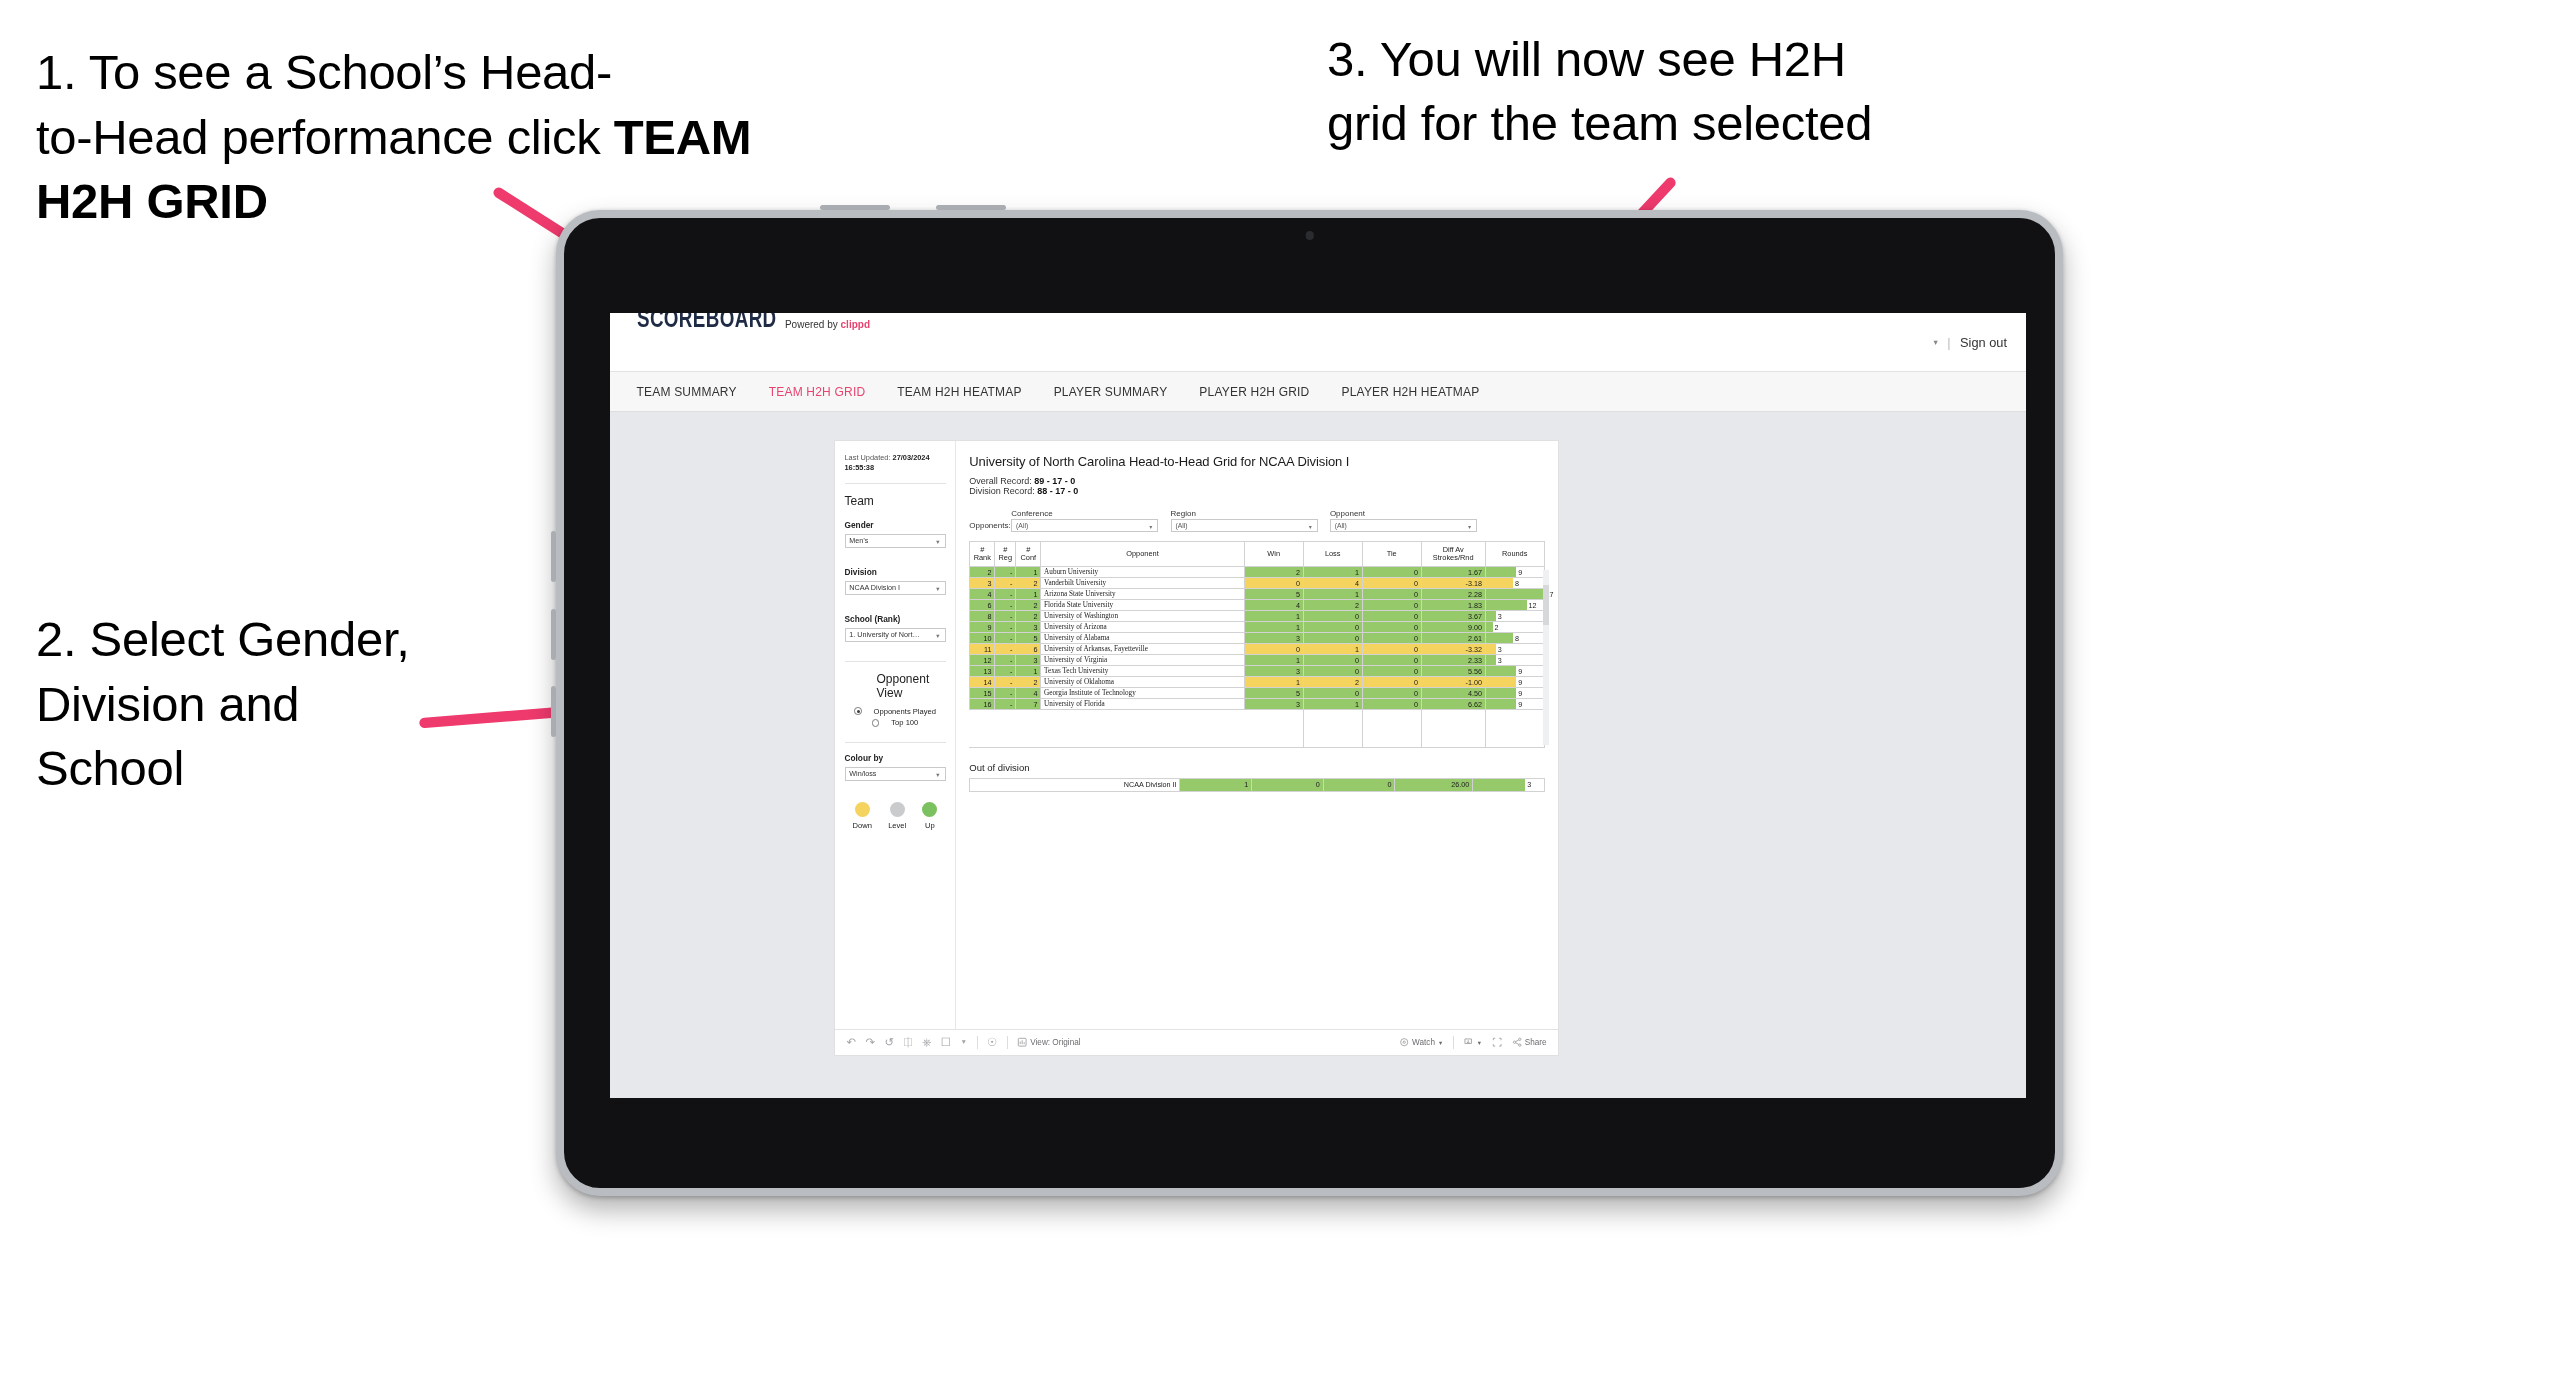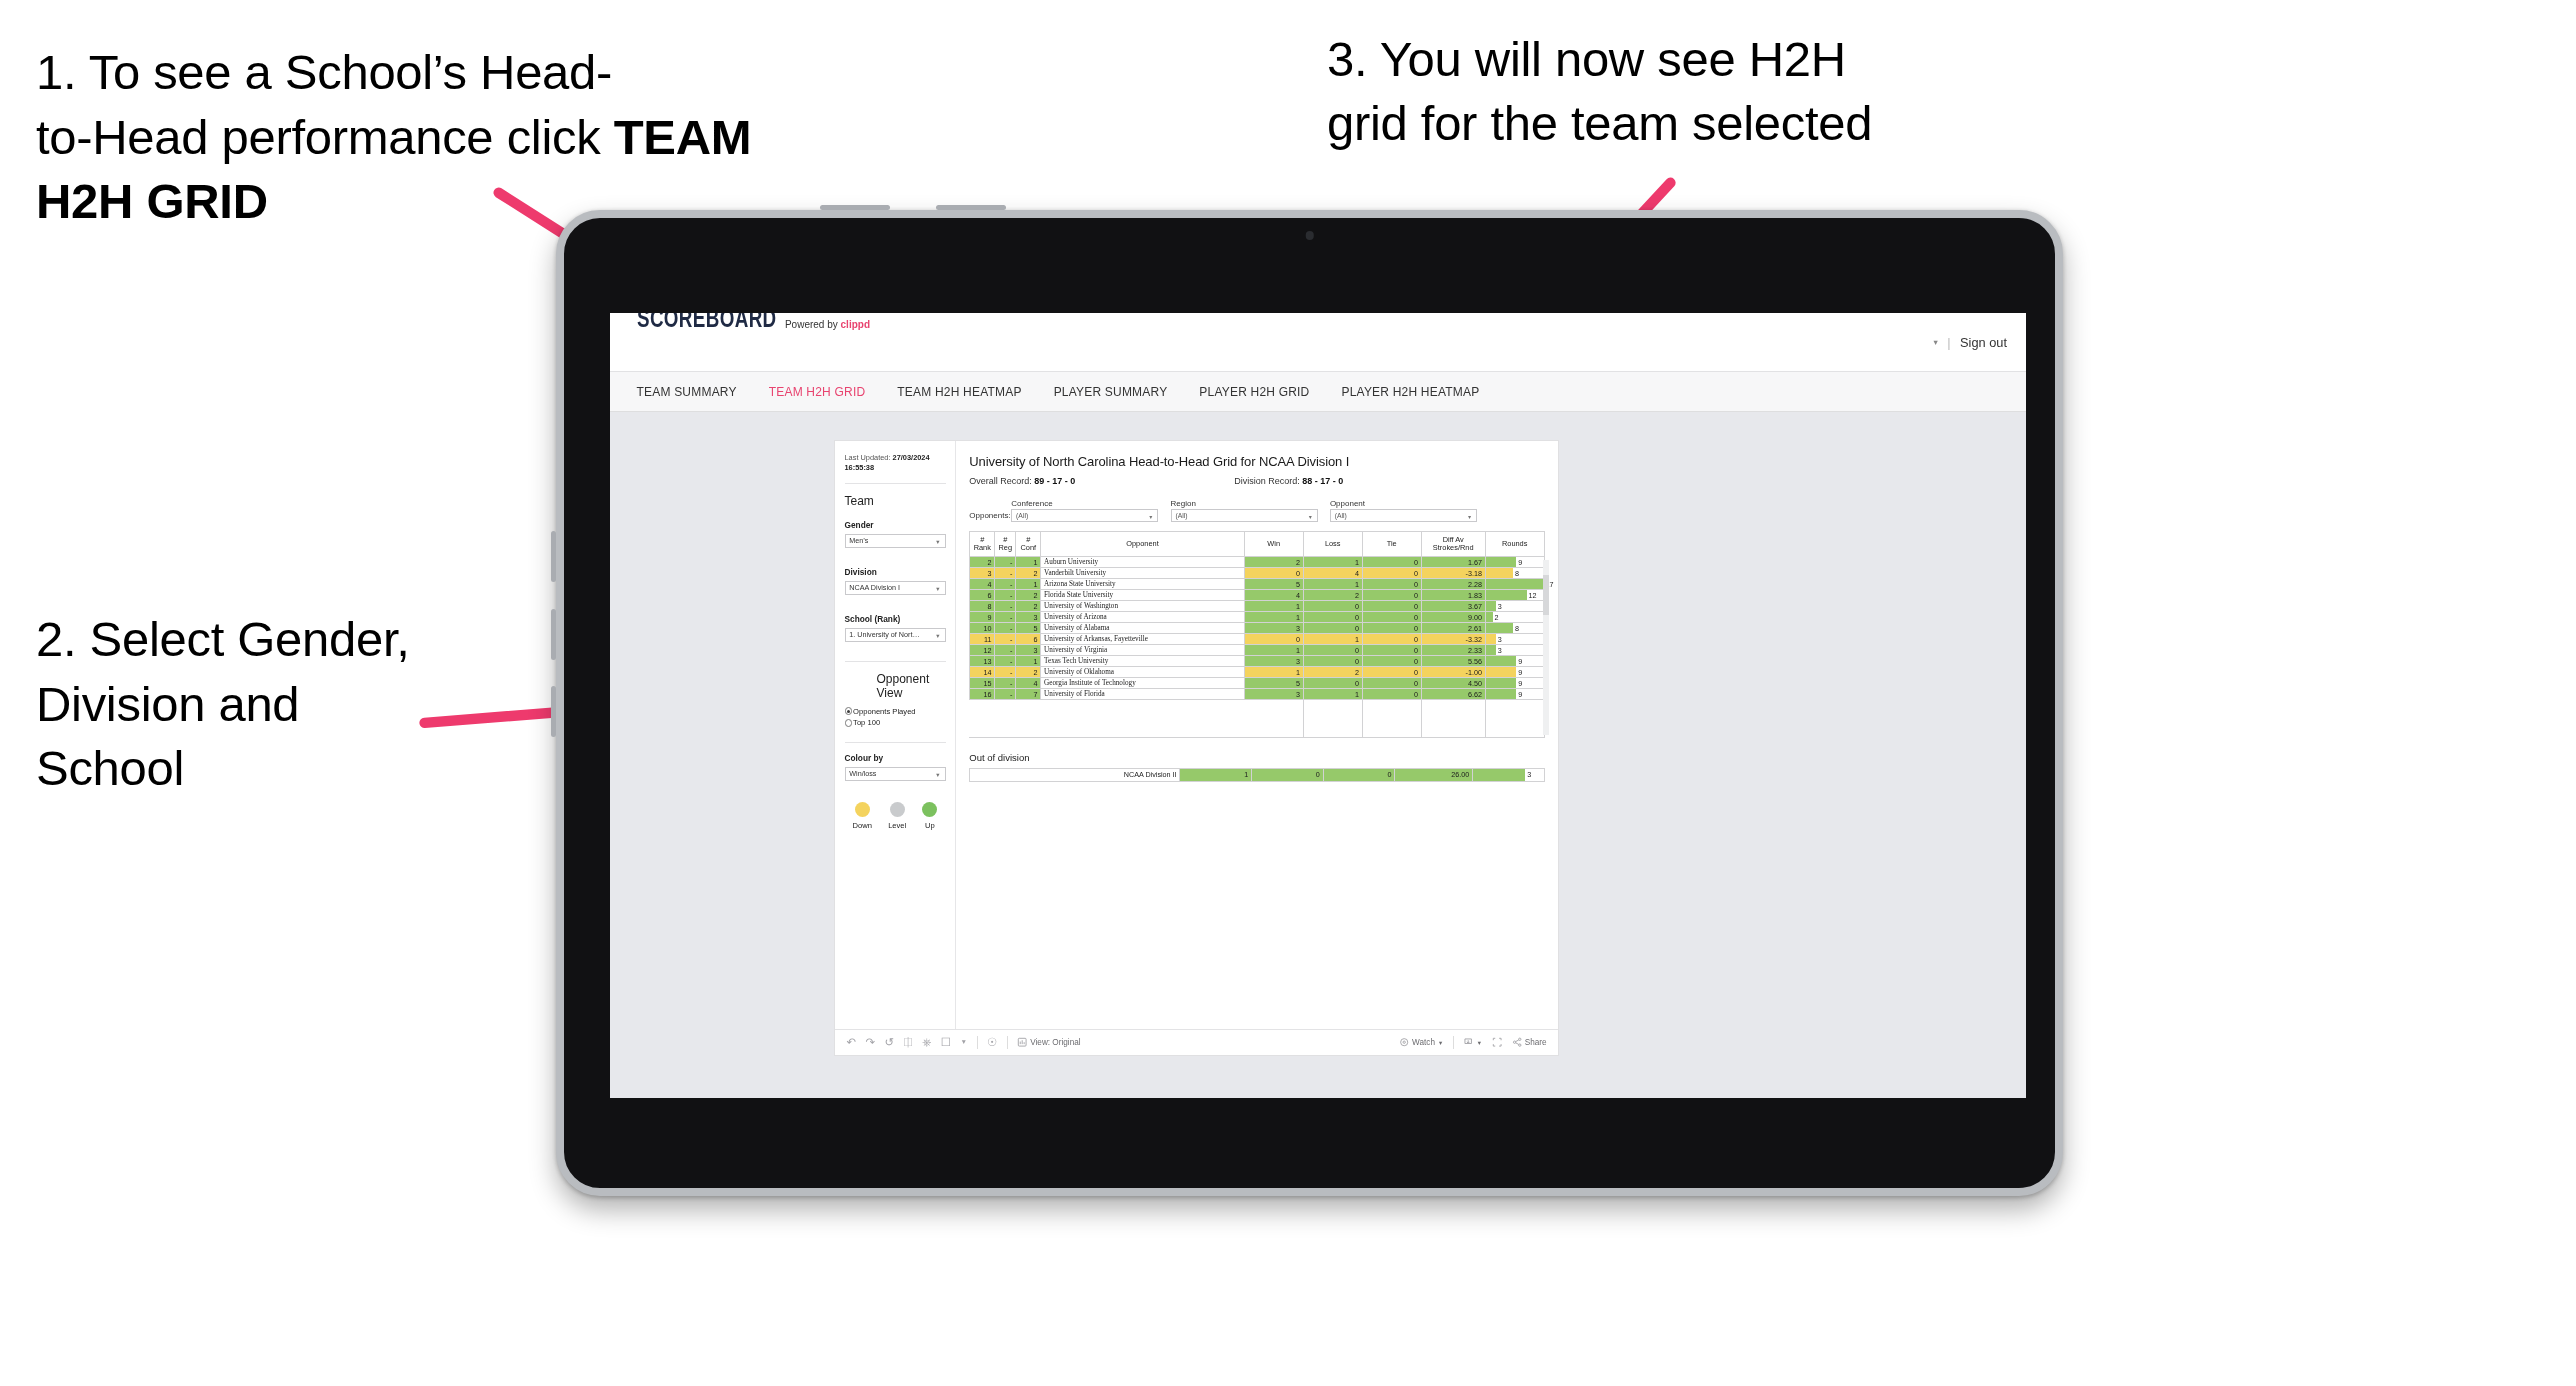--- a/index.html
+++ b/index.html
@@ -140,38 +140,38 @@
   .sect-title { font-size: 12px; color:#222; margin-bottom: 11.4px; font-weight:400;}
   .f-label { font-size: 8.3px; color:#222; margin-bottom: 3.8px; font-weight:700;}
   .f-select {
     position:relative; height: 14.2px; background:#fff;
     border: 0.9px solid #c9c9cc;
     font-size: 7.2px; color:#333;
     display:flex; align-items:center; padding-left:3.8px;
     margin-bottom: 19px; cursor:pointer;
   }
   .f-select .cv { font-size:5.7px; color:#777; position:absolute; right:3.8px; top:50%; transform:translateY(-40%);}
-  .radio-row { display:flex; align-items:center; gap:1px; margin-bottom:2.8px; font-size:7.6px; color:#222; cursor:pointer;}
+  .radio-row { display:flex; align-items:center; gap:12px; margin-bottom:2.8px; font-size:7.6px; color:#222; cursor:pointer;justify-content:center;}
   .radio {
     width:7.6px; height:7.6px; border-radius:50%;
     border:0.9px solid #7a7a7a; background:#fff; flex:none; position:relative;
   }
   .radio.on::after {
     content:""; position:absolute; left:1.6px; top:1.6px;
     width:3px; height:3px; border-radius:50%; background:#3b3b3b;
   }
   .legend { display:flex; justify-content:space-around; margin-top:21px; }
   .legend-item { text-align:center; }
   .dot { width:15px; height:15px; border-radius:50%; margin:0 auto 3.8px; }
   .legend-lbl { font-size:7.6px; color:#222; }
 
   
   #mainpane { flex:1; padding: 12.3px 13.3px 0 13.3px; min-width:0; display:flex; flex-direction:column;}
   .viz-title { font-size: 13px; color:#1a1a1a; letter-spacing:-0.1px; margin-bottom: 7.6px;}
-  .records { display:flex; font-size: 9px; color:#333; margin-bottom: 12.3px;}
+  .records { display:flex; font-size: 9px; color:#333; margin-bottom: 12.3px; flex-direction: column;}
   .records .rec1 { width: 265px; }
   .records b { font-weight:700; color:#111; }
   .opprow { display:flex; align-items:flex-end; margin-bottom: 9.5px; }
   .opprow .opp-lbl { font-size: 8px; color:#333; padding-bottom:1.9px; width:42px; flex:none;}
   .fbox { width: 147px; margin-right: 12.3px; }
   .fbox .fb-lbl { font-size: 8px; color:#333; margin-bottom: 1.9px;}
   .fb-select {
     position:relative; height:12.3px; border:0.9px solid #c9c9cc; background:#fff;
     font-size:6.8px; color:#555; display:flex; align-items:center; padding-left:3.8px;
     cursor:pointer;

